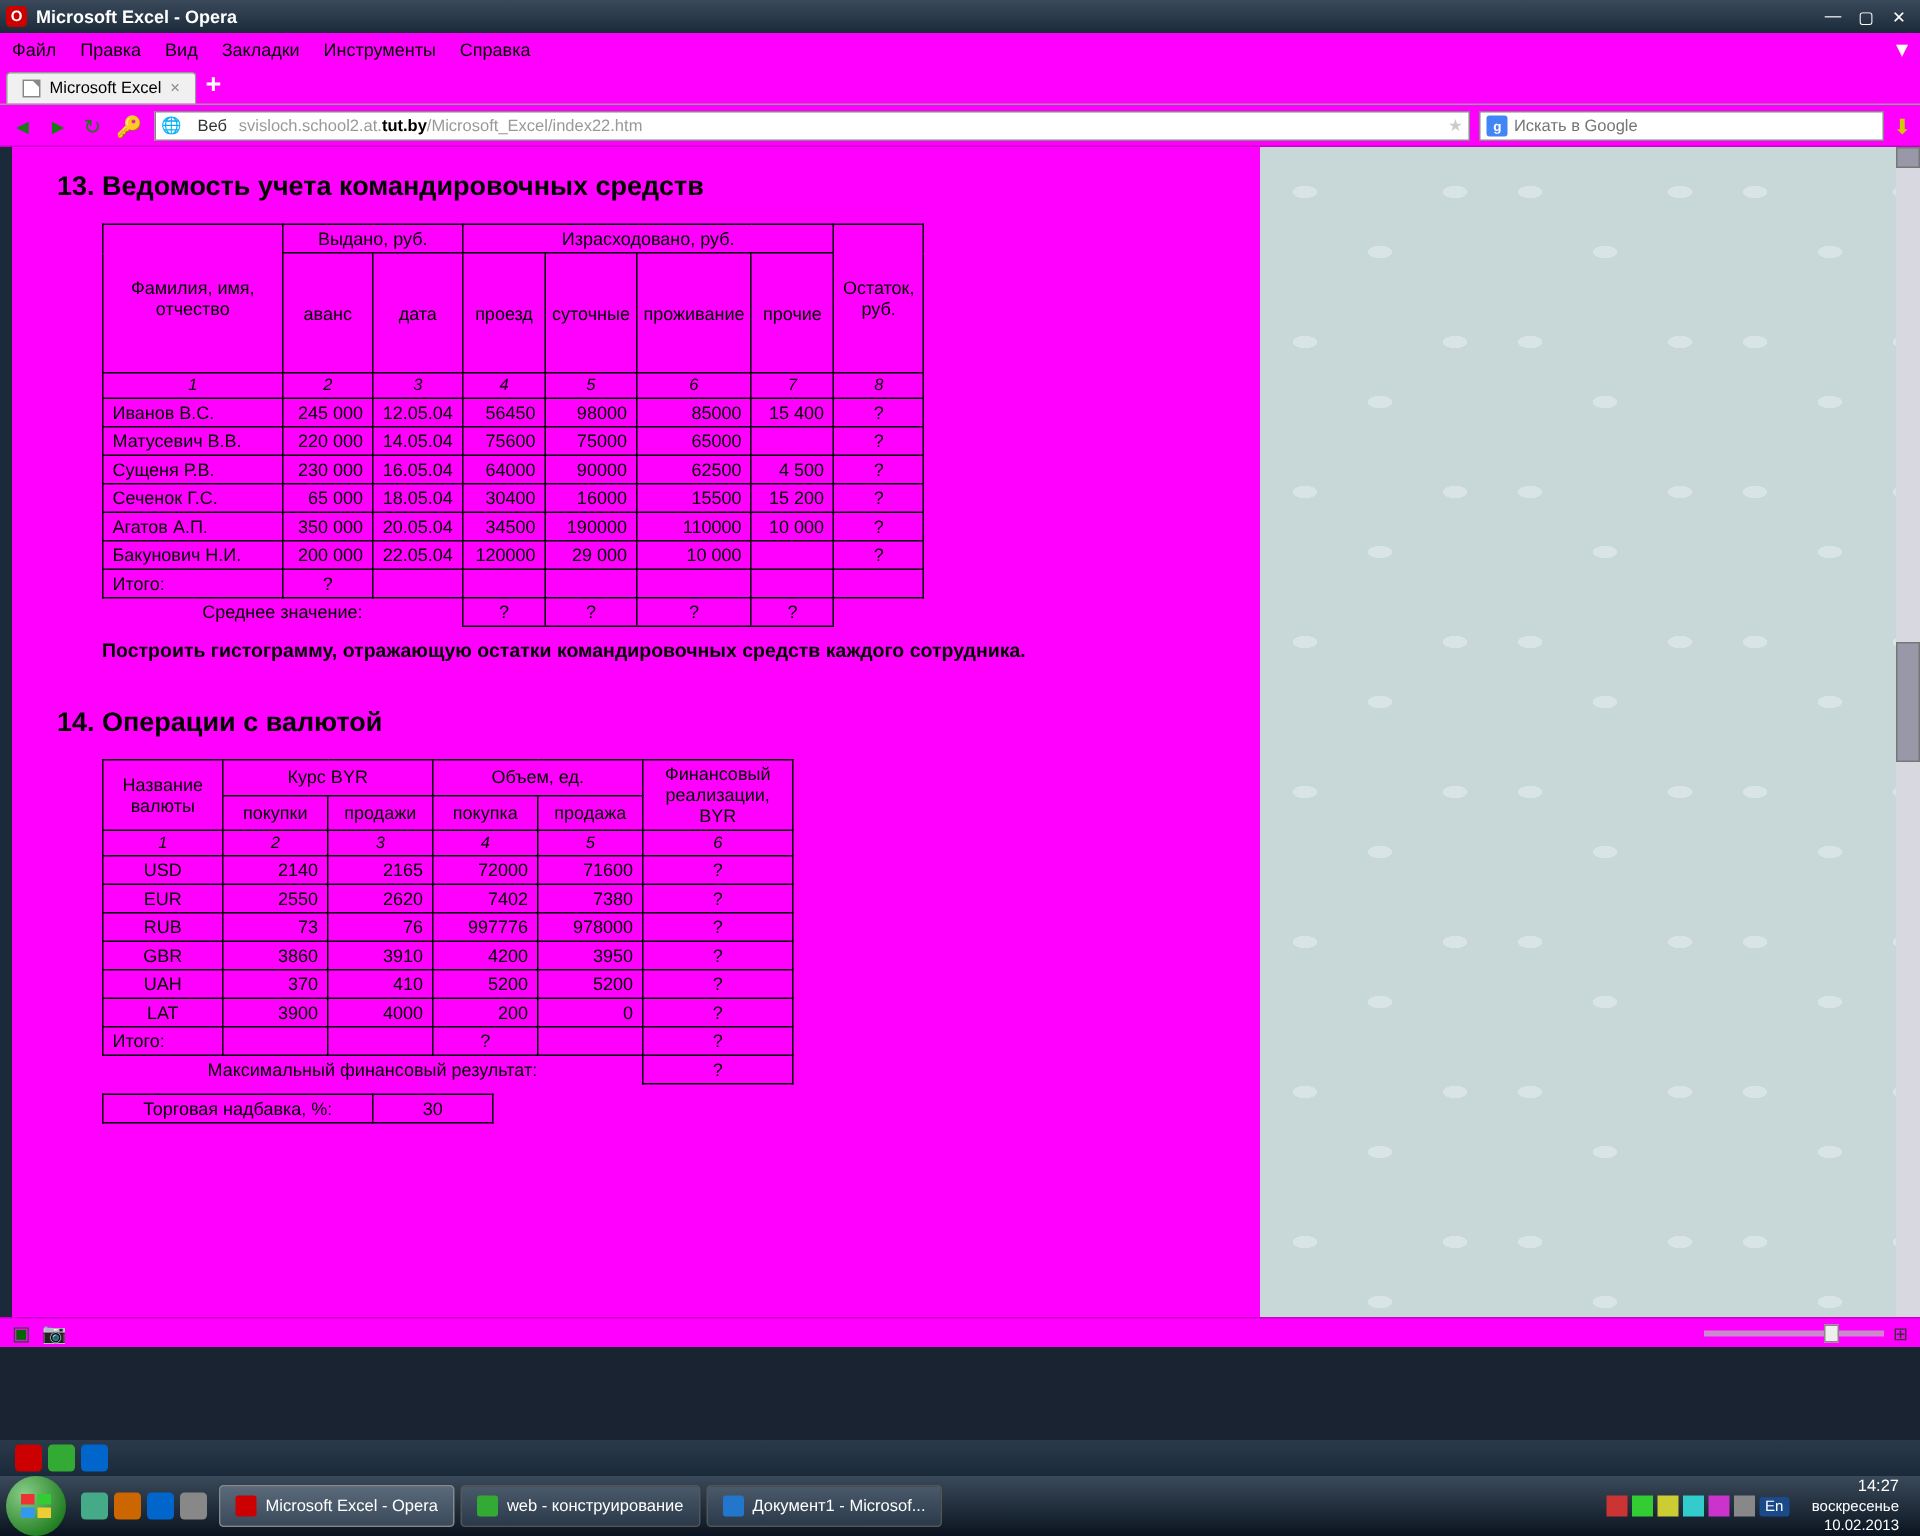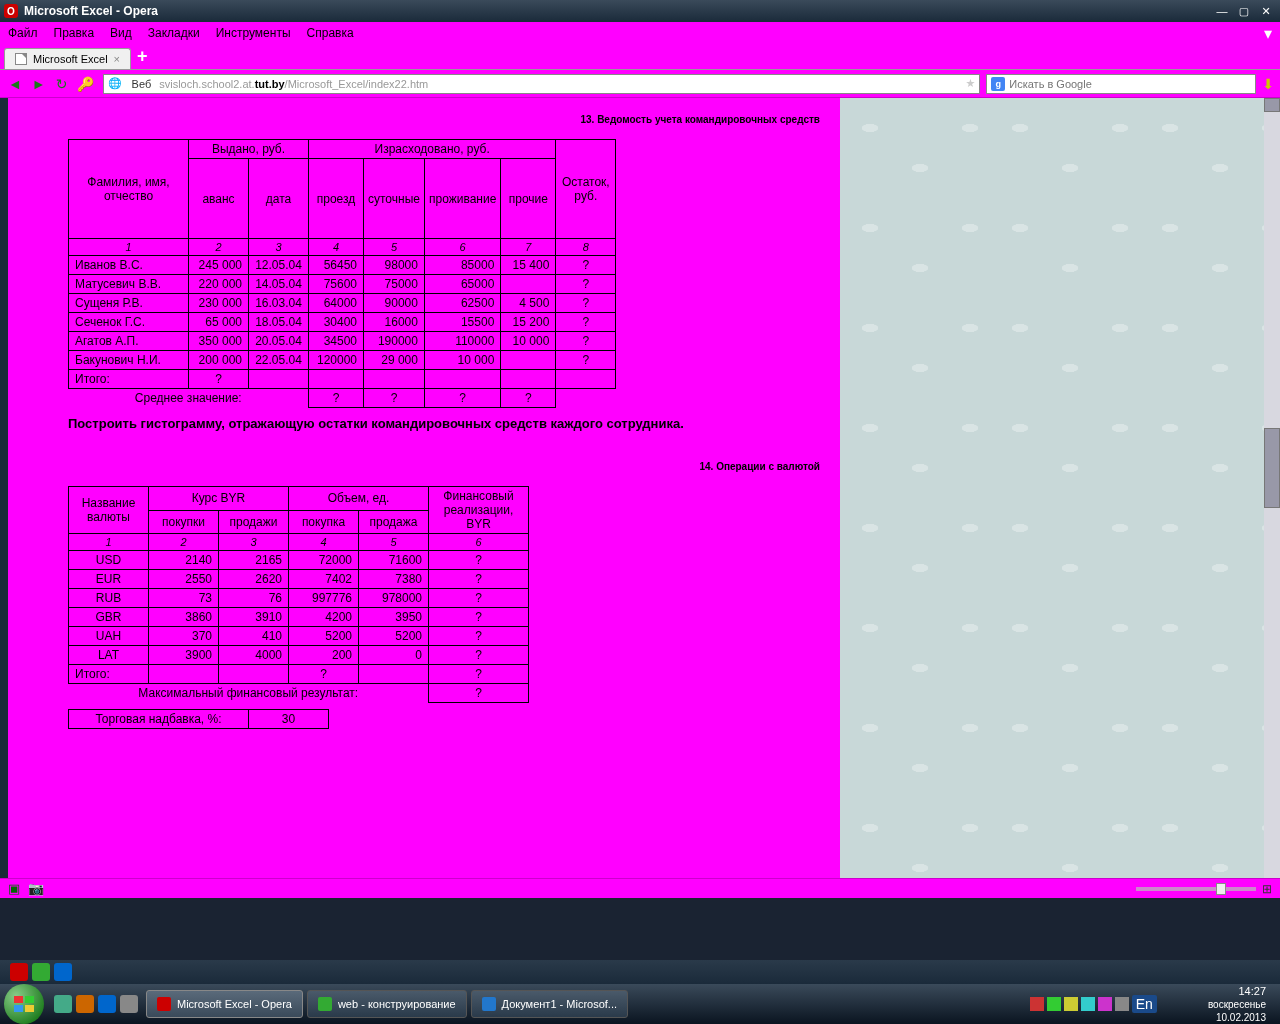--- a/index.html
+++ b/index.html
@@ -26,21 +26,21 @@
 .g-icon { width: 14px; height: 14px; background: #4285f4; color: #fff; display: flex; align-items: center; justify-content: center; font-size: 9px; font-weight: bold; border-radius: 2px; }
 .search-input { border: none; outline: none; flex: 1; color: #999; font-size: 11px; }
 .down-arrow { color: #cc0; font-size: 14px; cursor: pointer; }
 
 .content-area { height: 800px; display: flex; background: #ff00ff; }
 .page { flex: 0 0 840px; background: #ff00ff; padding: 10px 20px 10px 30px; overflow: hidden; color: #000; border-left: 8px solid #1a2a3a;}
 .sidebar { flex: 1; background: #c8d8d8; position: relative; }
 .scroll-track { position: absolute; right: 0; top: 0; bottom: 0; width: 16px; background: #d8d8e0; }
 .scroll-thumb { position: absolute; right: 0; width: 16px; background: #9898a8; border: 1px solid #777; }
 
-.page h3 { text-align: right; font-size: 10px; margin: 6px 0 14px; font-weight: bold;}
+.page h3 { text-align: left; font-size: 18px; margin: 6px 0 14px; font-weight: bold;}
 .page table { border-collapse: collapse; margin: 0 0 6px 30px; }
 .page table td, .page table th { border: 1px solid #000; padding: 2px 4px; font-size: 12px; text-align: center; vertical-align: middle; }
 .page table .hdr { font-weight: normal; }
 .page table .num { text-align: right; padding-right: 6px; }
 .page table .lft { text-align: left; padding-left: 6px; }
 .page table .it { font-style: italic; font-size: 11px; }
 .page p { margin: 8px 0 30px 30px; font-size: 13px; font-weight: bold; }
 
 .bottom-status { position: absolute; bottom: 126px; left: 0; right: 0; height: 20px; background: #ff00ff; border-top: 1px solid #c0c; display: flex; align-items: center; padding: 0 8px; }
 .status-icons-l { display: flex; gap: 8px; font-size: 13px; }
@@ -56,22 +56,22 @@
 .win-flag .g { background: #3c3; top: 0; right: 0; }
 .win-flag .b { background: #39e; bottom: 0; left: 0; }
 .win-flag .y { background: #ec3; bottom: 0; right: 0; }
 .ql-icons { display: flex; align-items: center; gap: 4px; padding: 0 6px; }
 .ql-icons span { width: 18px; height: 18px; display: block; border-radius: 3px; }
 .task-btn { height: 28px; margin: 6px 2px; padding: 0 10px; background: linear-gradient(#4a5a6a, #2a3a4a); border: 1px solid #555; border-radius: 3px; color: #fff; font-size: 11px; display: flex; align-items: center; gap: 6px; }
 .task-btn.active { background: linear-gradient(#5a6a7a, #3a4a5a); border-color: #888; }
 .task-btn .ico { width: 14px; height: 14px; border-radius: 2px; }
 .tray { margin-left: auto; display: flex; align-items: center; gap: 3px; padding: 0 6px; color: #fff; font-size: 11px; }
 .tray .ico { width: 14px; height: 14px; }
-.clock { text-align: right; padding: 0 8px; line-height: 1.3; margin-left: 36px; }
-.lang { background: #1a4a8a; padding: 1px 4px; border-radius: 2px; font-size: 14px; margin-right: 4px;}
+.clock { text-align: right; padding: 0 8px; line-height: 1.3; }
+.lang { background: #1a4a8a; padding: 1px 4px; border-radius: 2px; font-size: 10px; margin-right: 4px;}
 
 .boomerang { background-image: radial-gradient(ellipse 20px 10px at 30px 30px, rgba(255,255,255,0.3) 40%, transparent 42%), radial-gradient(ellipse 20px 10px at 80px 70px, rgba(255,255,255,0.3) 40%, transparent 42%), radial-gradient(ellipse 20px 10px at 130px 30px, rgba(255,255,255,0.3) 40%, transparent 42%); background-size: 150px 100px; background-color: #c8d8d8; }
 </style>
 </head>
 <body>
 
 <div class="titlebar">
   <div class="o-icon">O</div>
   <div class="title">Microsoft Excel - Opera</div>
   <div class="win-controls">
@@ -166,21 +166,21 @@
             <td>14.05.04</td>
             <td class="num">75600</td>
             <td class="num">75000</td>
             <td class="num">65000</td>
             <td class="num"></td>
             <td>?</td>
           </tr>
           <tr>
             <td class="lft">Сущеня Р.В.</td>
             <td class="num">230 000</td>
-            <td>16.03.04</td>
+            <td>16.05.04</td>
             <td class="num">64000</td>
             <td class="num">90000</td>
             <td class="num">62500</td>
             <td class="num">4 500</td>
             <td>?</td>
           </tr>
           <tr>
             <td class="lft">Сеченок Г.С.</td>
             <td class="num">65 000</td>
             <td>18.05.04</td>

